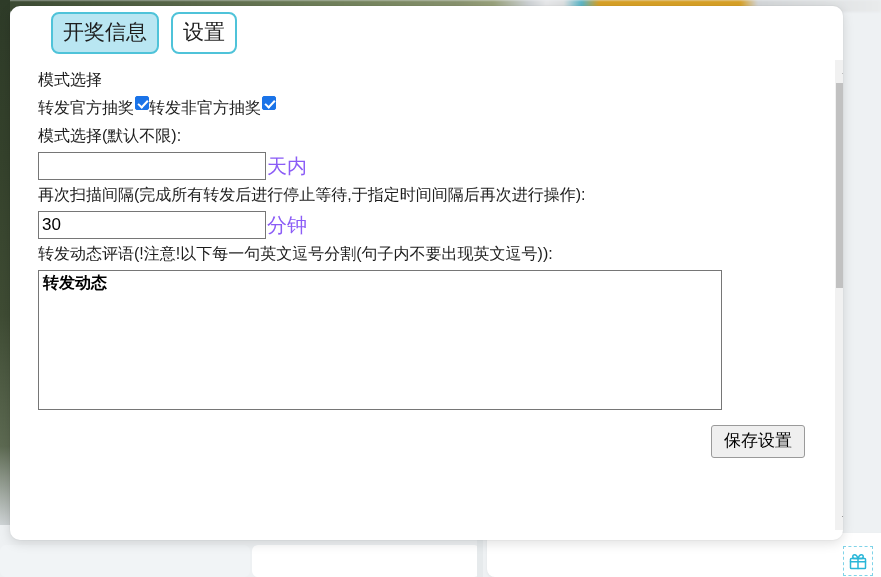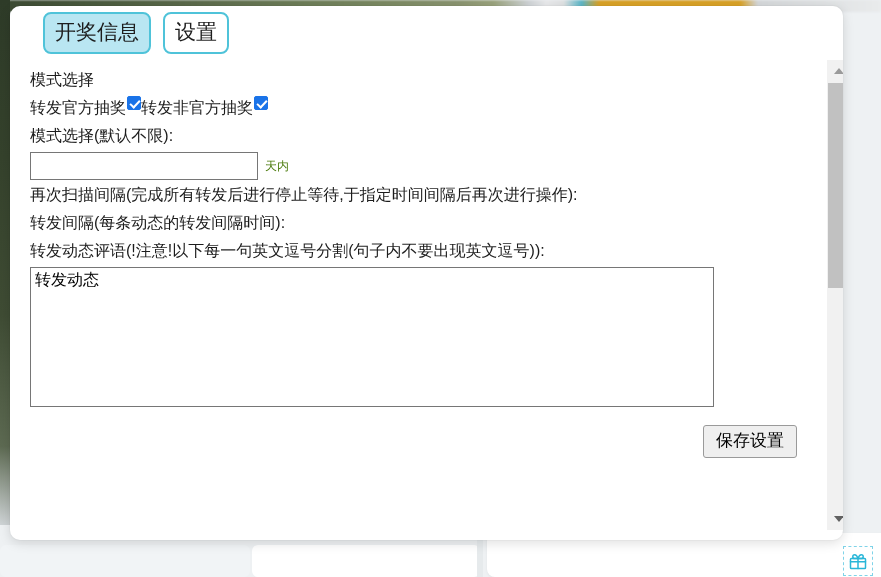--- a/index.html
+++ b/index.html
@@ -80,21 +80,21 @@
     position: absolute;
     left: 10px; top: 6px;
     width: 833px; height: 534px;
     background: #ffffff;
     border-radius: 10px;
     box-shadow: 0 3px 12px rgba(0,0,0,0.13), 0 0 0 1px rgba(0,0,0,0.02);
     overflow: hidden;
   }
   #panel-inner {
     position: absolute;
-    left: 8px; top: 0;
+    left: 16px; top: 0;
     width: 833px; height: 534px;
   }
 
   
   .tab-bar {
     position: absolute;
     left: 25px; top: 6px;
     display: flex;
     gap: 12px;
   }
@@ -173,41 +173,42 @@
     border: 1px solid #767676;
     border-radius: 0;
     padding: 2px 3px;
     font-size: 17px;
     font-family: "Liberation Sans", "DejaVu Sans", sans-serif;
     color: #000;
     background: #fff;
     outline: none;
   }
   .unit {
-    font-size: 12px;
+    font-size: 20px;
     line-height: 20px;
-    color: #4d7c0f;
-    margin-left: 7px;
+    color: #8b5cf6;
+    margin-left: 1px;
     white-space: nowrap;
   }
 
   textarea.ta {
     width: 684px;
     height: 140px;
     border: 1px solid #767676;
     border-radius: 0;
     padding: 2px 4px;
     font-size: 16px;
     line-height: 20px;
     font-family: "Liberation Sans", "DejaVu Sans", sans-serif;
     color: #000;
     background: #fff;
     resize: none;
     outline: none;
     display: block;
+    font-weight: bold;
   }
 
   .save-wrap {
     position: absolute;
     left: 685px; top: 419px;
   }
   .save-btn {
     font-size: 17px;
     line-height: 20px;
     font-family: "Liberation Sans", "DejaVu Sans", sans-serif;
@@ -301,22 +302,25 @@
           <input type="checkbox" class="cbx" checked="" style="">
         </div>
 
         <div class="line">模式选择(默认不限):</div>
         <div class="field-row">
           <input type="text" class="txt" value="" style="">
           <span class="unit">天内</span>
         </div>
 
         <div class="line">再次扫描间隔(完成所有转发后进行停止等待,于指定时间间隔后再次进行操作):</div>
-
-        <div class="line">转发间隔(每条动态的转发间隔时间):</div>
+        <div class="field-row">
+          <input type="text" class="txt" value="30" style="">
+          <span class="unit">分钟</span>
+        </div>
+
 
         <div class="line">转发动态评语(!注意!以下每一句英文逗号分割(句子内不要出现英文逗号)):</div>
         <textarea class="ta" style="">转发动态</textarea>
       </div>
 
       <div class="save-wrap">
         <button class="save-btn">保存设置</button>
       </div>
 
       <div class="sbar">

